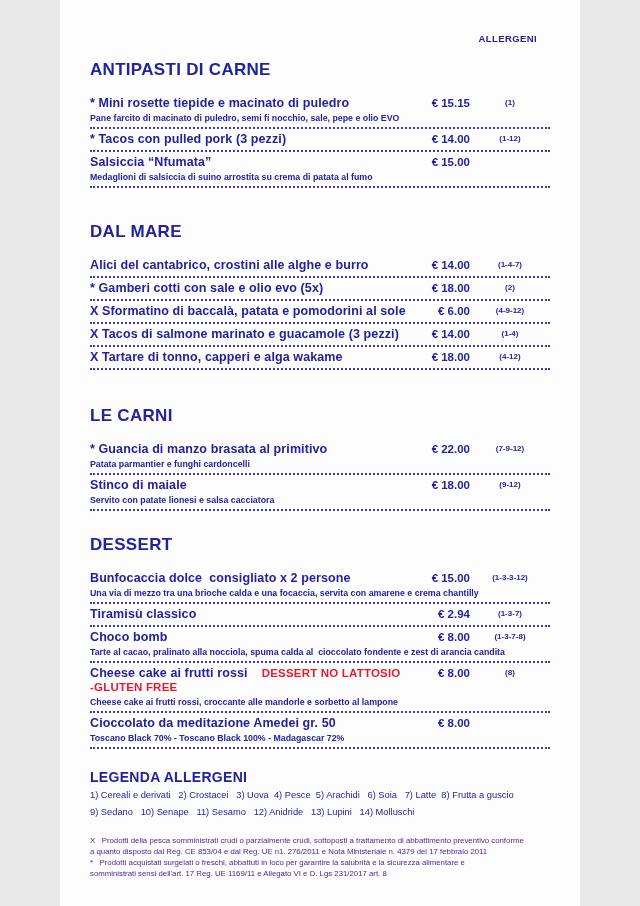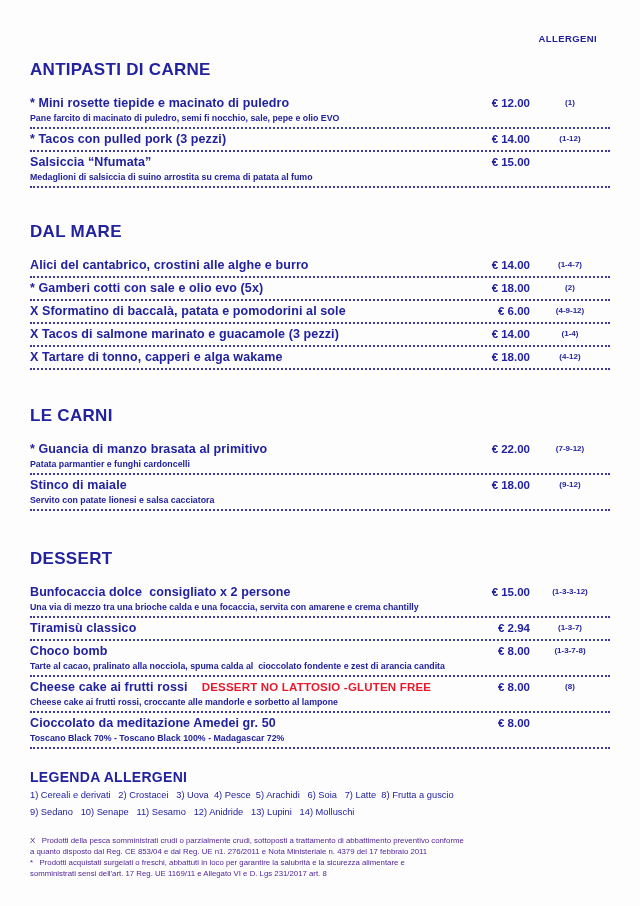--- a/index.html
+++ b/index.html
@@ -1,18 +1,18 @@
 <!DOCTYPE html>
 <html><head>
 <meta charset="utf-8">
 <style>
   html,body { margin:0; padding:0; background:#e8e8e8; }
   .page {
     position:relative;
-    width:640px; height:906px;
+    width:520px; height:906px;
     margin:0 auto;
     background:#fdfdfe;
     font-family:"Liberation Sans", sans-serif;
     color:#22229e;
     overflow:hidden;
     box-sizing:border-box;
     padding:0 30px;
   }
   .allergeni-header {
     padding-top:33px;
@@ -24,21 +24,21 @@
   }
   .section-title {
     font-size:17px;
     line-height:20px;
     font-weight:bold;
     letter-spacing:0.3px;
   }
   .st1 { margin-top:16px; }
   .st2 { margin-top:34px; }
   .st3 { margin-top:36px; }
-  .st4 { margin-top:38px; }
+  .st4 { margin-top:24px; }
   .items { margin-top:13px; }
   .item { border-bottom:2px dotted #3a3aaa; padding:3px 0 4px; }
   .row { display:flex; align-items:baseline; }
   .name {
     flex:1;
     font-size:12.5px;
     line-height:14px;
     font-weight:bold;
     white-space:pre-wrap;
     letter-spacing:0.1px;
@@ -86,21 +86,21 @@
 <div class="page">
 
   <div class="allergeni-header">ALLERGENI</div>
 
   <div>
     <div class="section-title st1">ANTIPASTI DI CARNE</div>
     <div class="items">
       <div class="item">
         <div class="row">
           <span class="name">* Mini rosette tiepide e macinato di puledro</span>
-          <span class="price">€ 12.00</span>
+          <span class="price">€ 15.15</span>
           <span class="codes">(1)</span>
         </div>
         <div class="desc">Pane farcito di macinato di puledro, semi fi nocchio, sale, pepe e olio EVO</div>
       </div>
       <div class="item">
         <div class="row">
           <span class="name">* Tacos con pulled pork (3 pezzi)</span>
           <span class="price">€ 14.00</span>
           <span class="codes">(1-12)</span>
         </div>

